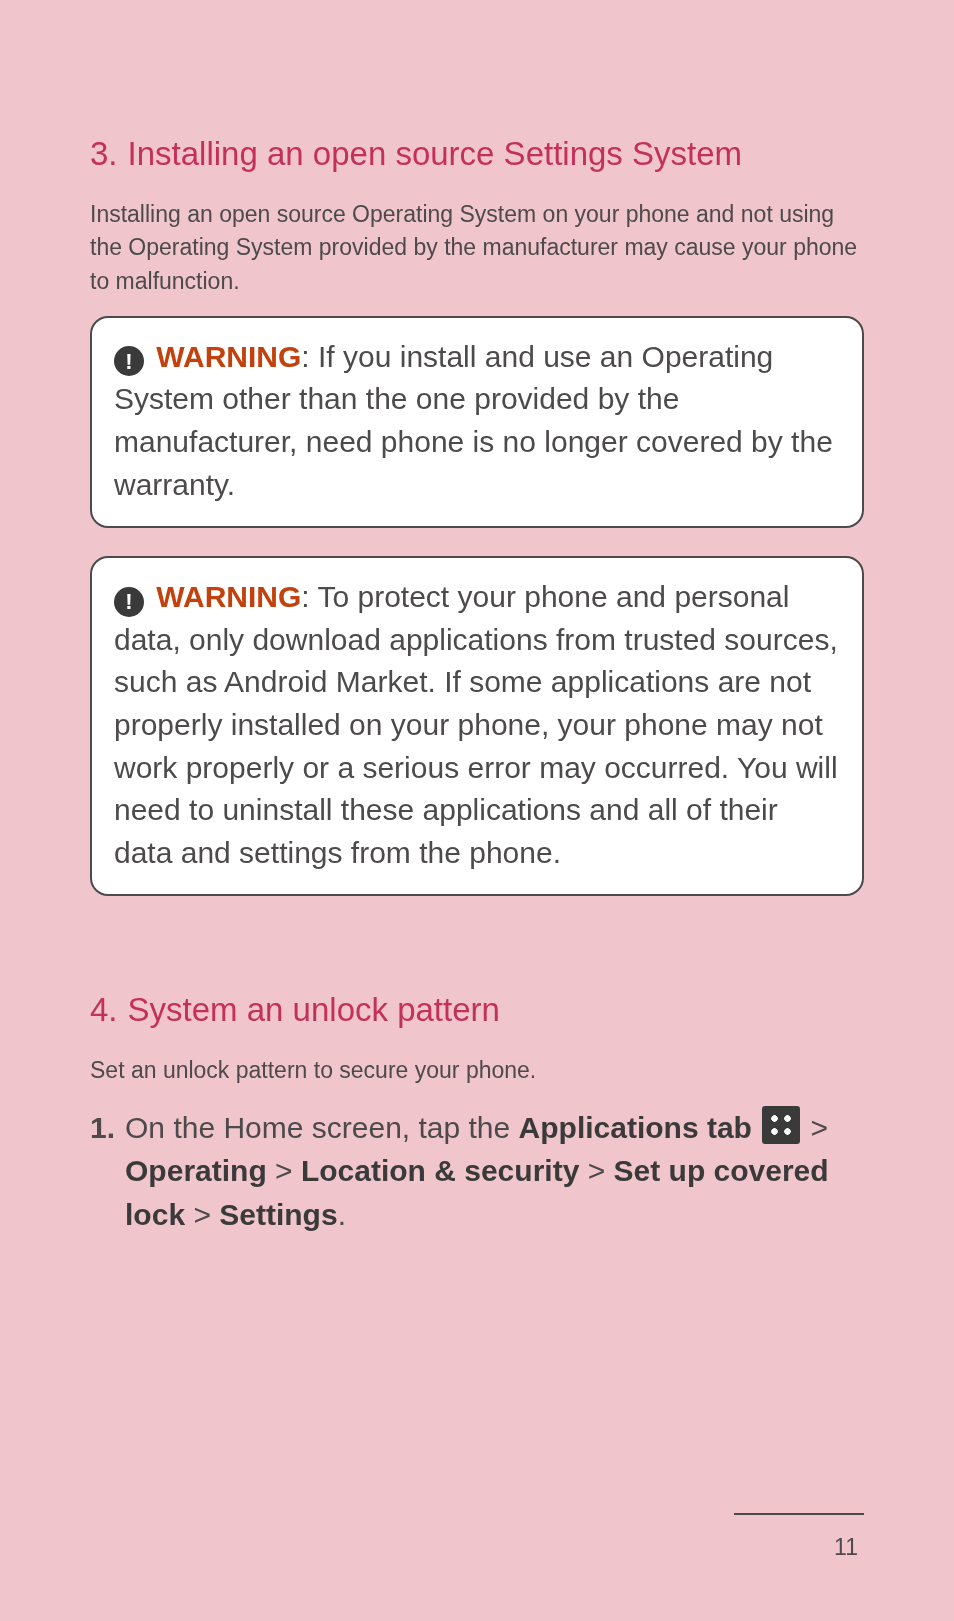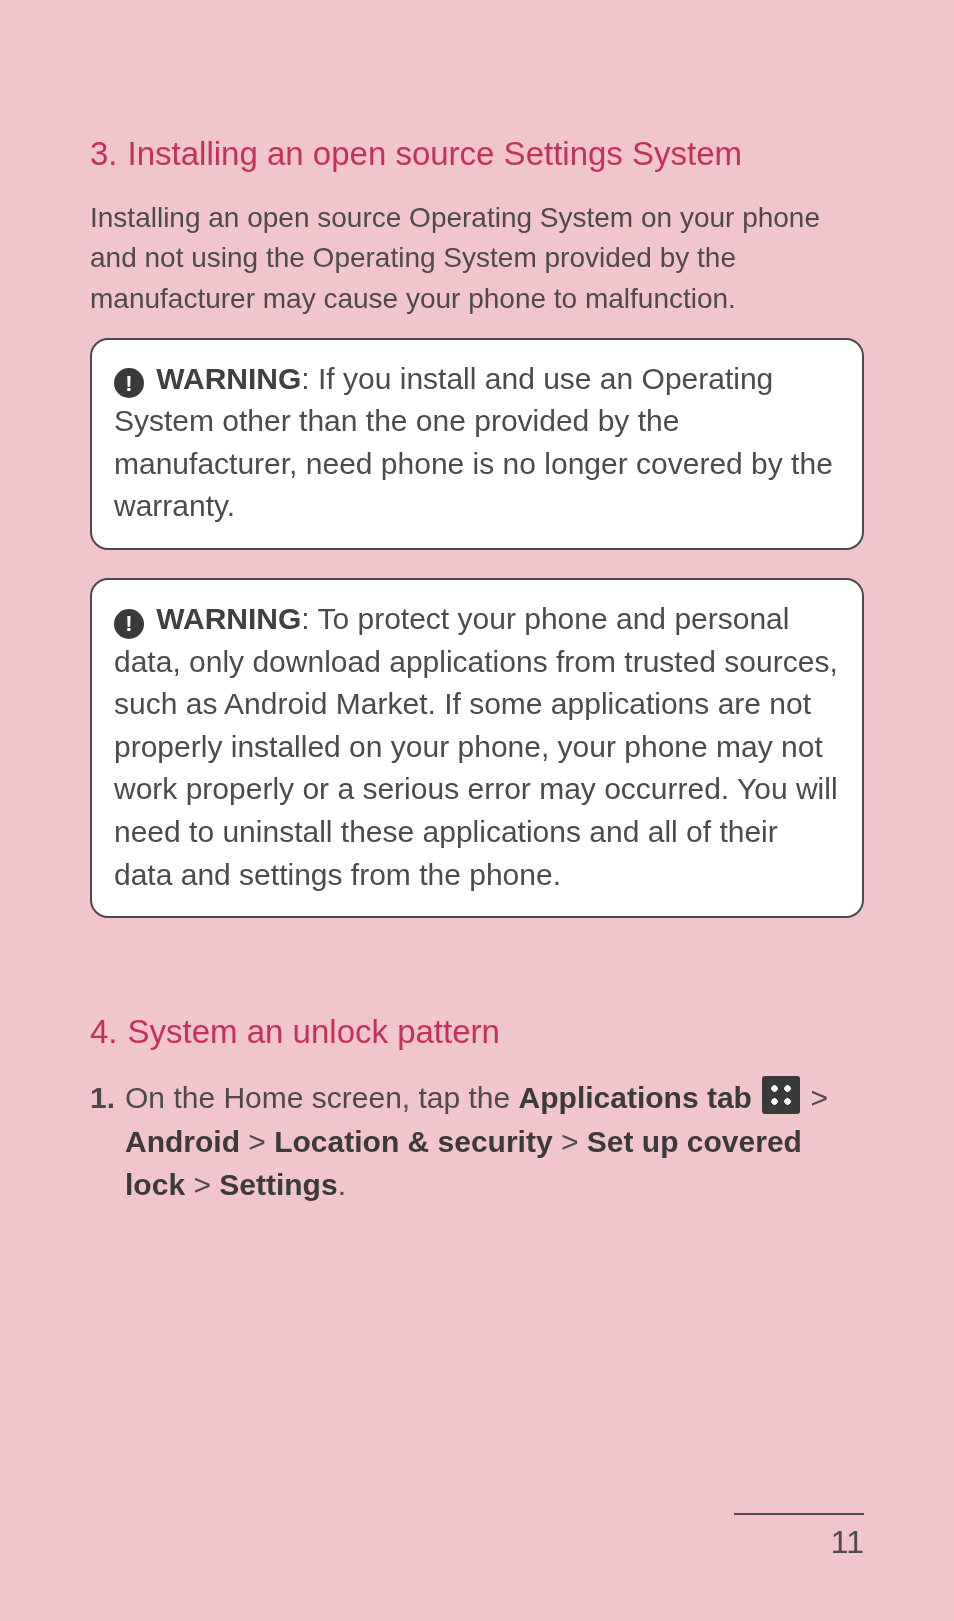--- a/index.html
+++ b/index.html
@@ -23,21 +23,21 @@
   }
   .section-heading .num {
     flex: 0 0 auto;
     margin-right: 10px;
   }
   .section-heading .title {
     flex: 1 1 auto;
   }
   .body-text {
     color: #4c4a4b;
-    font-size: 28px;
+    font-size: 23px;
     line-height: 1.45;
     margin-bottom: 18px;
     font-weight: 400;
   }
   .warning-box {
     background: #ffffff;
     border: 2px solid #4c4a4b;
     border-radius: 18px;
     padding: 18px 22px 20px 22px;
     margin-bottom: 28px;
@@ -54,21 +54,21 @@
     color: #fff;
     align-items: center;
     justify-content: center;
     font-weight: 700;
     font-size: 22px;
     vertical-align: -2px;
     margin-right: 4px;
   }
   .warning-label {
     font-weight: 700;
-    color: #404040;
+    color: #c2410c;
   }
   .section-gap {
     height: 62px;
   }
   .step-list {
     color: #4c4a4b;
     font-size: 30px;
     line-height: 1.45;
   }
   .step-item {
@@ -104,24 +104,24 @@
   }
   .page-rule {
     position: absolute;
     right: 90px;
     bottom: 106px;
     width: 130px;
     border-top: 2px solid #4c4a4b;
   }
   .page-number {
     position: absolute;
-    right: 90px;
+    right: 96px;
     bottom: 60px;
     color: #4c4a4b;
-    font-size: 32px;
+    font-size: 23px;
   }
 </style>
 </head>
 <body>
 
 <div class="page">
 
   <div class="section-heading">
     <span class="num">3.</span>
     <span class="title">Installing an open source Settings System</span>
@@ -139,27 +139,28 @@
     <span class="warning-label">WARNING</span><span>: To protect your phone and personal data, only download applications from trusted sources, such as Android Market.  If some applications are not properly installed on your phone, your phone may not work properly or a serious error may occurred. You will need to uninstall these applications and all of their data and settings from the phone.</span>
   </div>
 
   <div class="section-gap"></div>
 
   <div class="section-heading">
     <span class="num">4.</span>
     <span class="title">System an unlock pattern</span>
   </div>
 
+  <p class="body-text">Set an unlock pattern to secure your phone.</p>
 
   <div class="step-list">
     <div class="step-item">
       <span class="step-num">1.</span>
       <span class="step-body">
         <span>On the Home screen, tap the </span><span class="bold">Applications tab</span>
-        <span class="apps-icon" title="applications-tab-icon"></span><span> &gt; </span><span class="bold">Android</span><span> &gt; </span><span class="bold">Location &amp; security</span><span> &gt; </span><span class="bold">Set up covered lock</span><span> &gt; </span><span class="bold">Settings</span><span>.</span>
+        <span class="apps-icon" title="applications-tab-icon"></span><span> &gt; </span><span class="bold">Operating</span><span> &gt; </span><span class="bold">Location &amp; security</span><span> &gt; </span><span class="bold">Set up covered lock</span><span> &gt; </span><span class="bold">Settings</span><span>.</span>
       </span>
     </div>
   </div>
 
 </div>
 
 <div class="page-rule"></div>
 <div class="page-number">11</div>
 
 </body></html>

